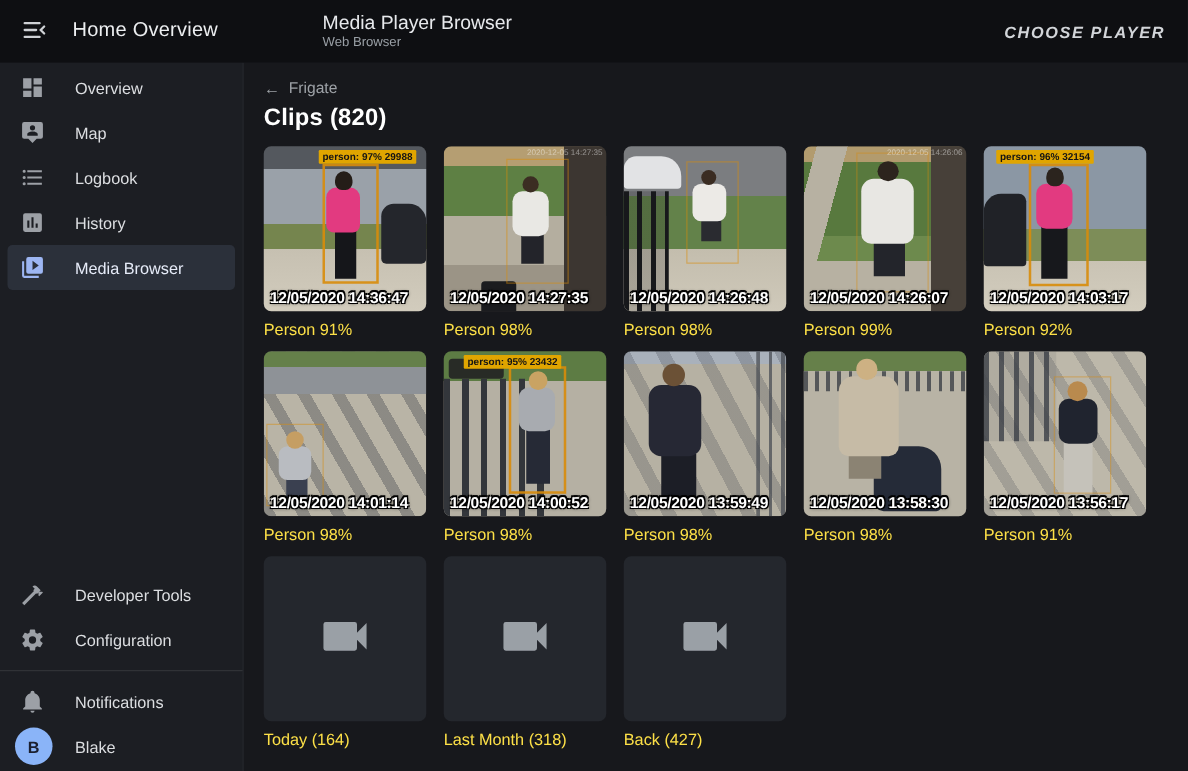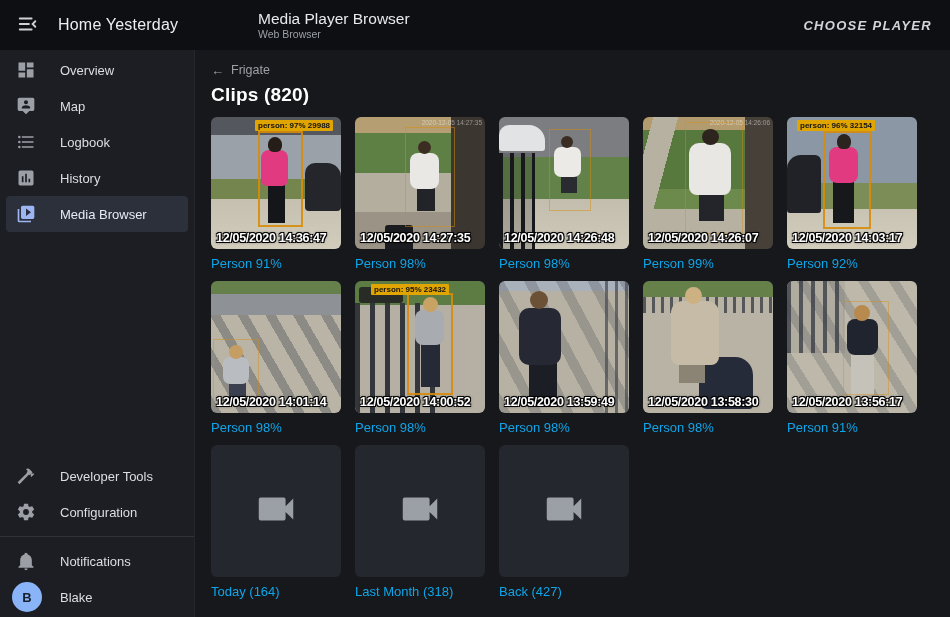--- a/index.html
+++ b/index.html
@@ -43,21 +43,21 @@
   .content { position:absolute; top:50px; left:195px; right:0; bottom:0;
     background:#17181c; padding:12px 16px 0 16px; overflow:hidden; }
   .breadcrumb { display:flex; align-items:center; color:#9da1a6; font-size:12.5px;
     cursor:pointer; height:16px; }
   .breadcrumb .arr { margin-right:7px; font-size:13px; }
   .page-heading { color:#ffffff; font-size:19px; font-weight:bold; margin-top:6px;
     letter-spacing:.2px; }
   .grid { margin-top:11px; display:grid; grid-template-columns:repeat(5,130px);
     column-gap:14px; row-gap:10px; }
   .card { width:146px; cursor:pointer; }
-  .caption { margin-top:7px; color:#0ea5e9; font-size:13px; white-space:nowrap; }
+  .caption { margin-top:7px; color:#fde047; font-size:13px; white-space:nowrap; }
 
   
   .thumb { position:relative; width:130px; height:132px; border-radius:6px;
     overflow:hidden; background:#24272d; }
   .folder-thumb { display:flex; align-items:center; justify-content:center; }
   .folder-thumb svg { width:46px; height:46px; color:#9aa0a6; }
 
   .fg-head,.fg-body,.fg-legs { position:absolute; }
   .x1,.x2,.bbox { position:absolute; display:none; }
   .bbox { border:2px solid rgba(216,140,10,.9); }
@@ -146,21 +146,21 @@
 </head>
 <body>
 
 <header class="app-header">
   <div class="hdr-left">
     <button class="menu-btn">
       <span><svg viewBox="0 0 24 24" width="22" height="22" fill="none" stroke="currentColor" stroke-width="2" stroke-linecap="round">
             <path d="M3 6h13M3 12h10M3 18h13M20 9l-3 3 3 3"></path>
           </svg></span>
     </button>
-    <span class="app-title">Home Yesterday</span>
+    <span class="app-title">Home Overview</span>
   </div>
   <div class="hdr-title">
     <div class="t">Media Player Browser</div>
     <div class="st">Web Browser</div>
   </div>
   <button class="choose-player">CHOOSE PLAYER</button>
 </header>
 
 <nav class="sidebar">
   <div class="nav-main" id="nav-main">

